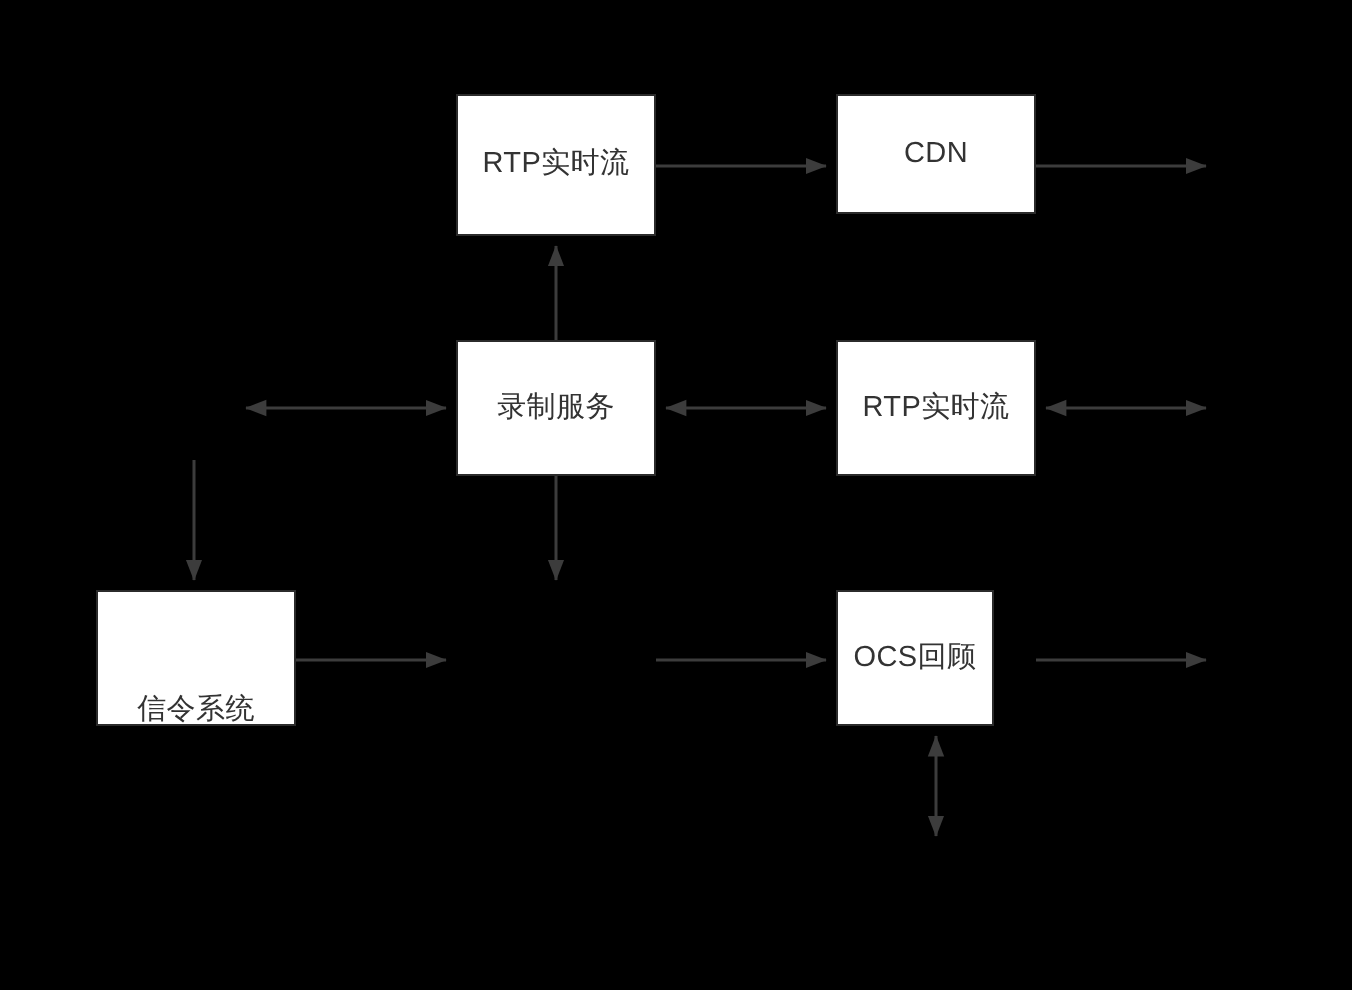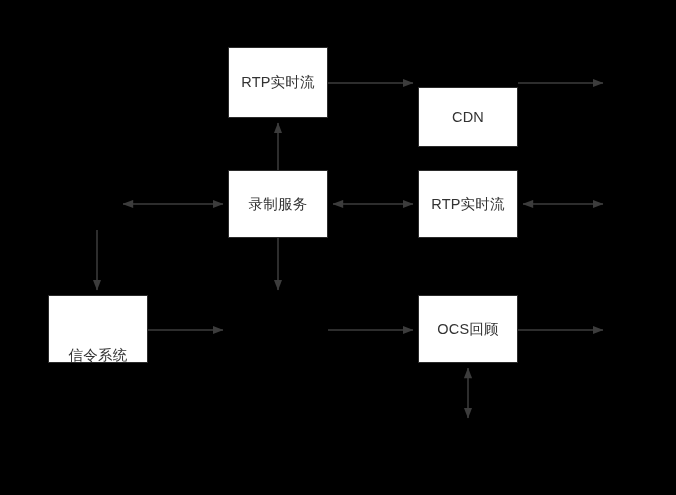--- a/index.html
+++ b/index.html
@@ -84,34 +84,34 @@
       <line x1="518" y1="330" x2="603" y2="330" marker-end="url(#arrow-end)"></line>
 
       <line x1="468" y1="368" x2="468" y2="418" marker-start="url(#arrow-start)" marker-end="url(#arrow-end)"></line>
     </g>
   </svg>
 
   <div class="node" style="left:228px; top:47px; width:100px; height:71px;">
     <span class="node-label">RTP实时流</span>
   </div>
 
-  <div class="node" style="left:418px; top:47px; width:100px; height:60px;margin-top:40px;">
+  <div class="node" style="left:418px; top:47px; width:100px; height:60px;">
     <span class="node-label">CDN</span>
   </div>
 
   <div class="node" style="left:228px; top:170px; width:100px; height:68px;">
     <span class="node-label">录制服务</span>
   </div>
 
   <div class="node" style="left:418px; top:170px; width:100px; height:68px;">
     <span class="node-label">RTP实时流</span>
   </div>
 
   <div class="node" style="left:48px; top:295px; width:100px; height:68px;align-items:flex-end;">
     <span class="node-label">信令系统</span>
   </div>
 
 
-  <div class="node" style="left:418px; top:295px; width:100px; height:68px;align-items:center;">
+  <div class="node" style="left:418px; top:295px; width:79px; height:68px;align-items:center;">
     <span class="node-label">OCS回顾</span>
   </div>
 
 </div>
 
 </body></html>

